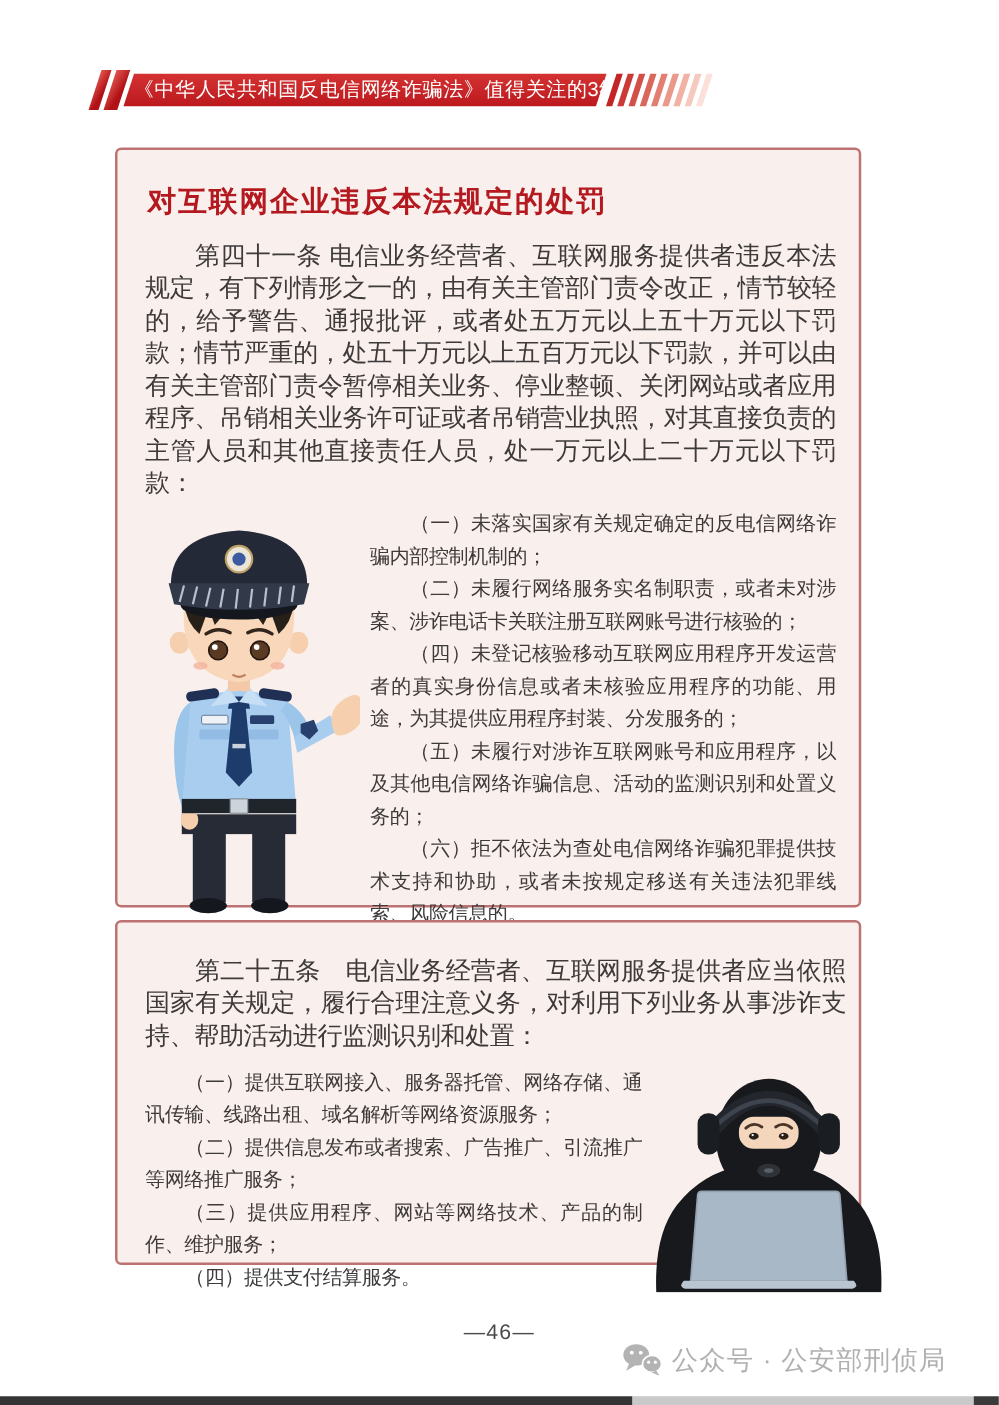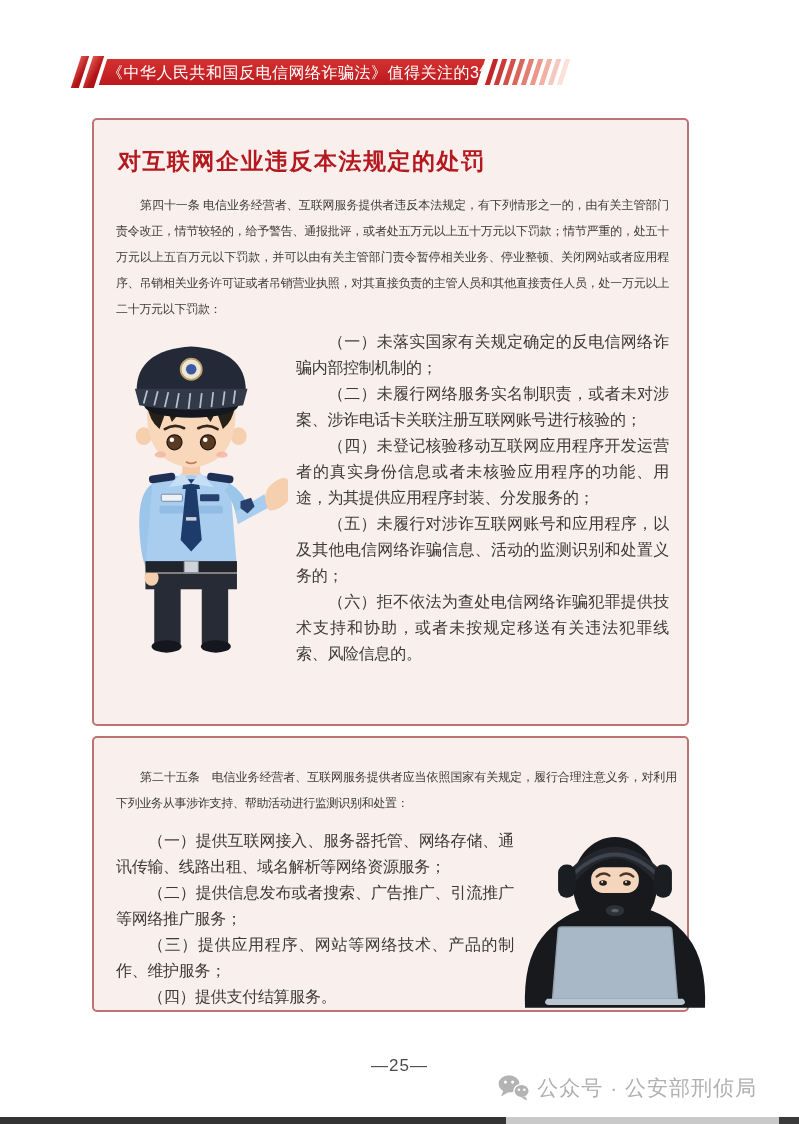--- a/index.html
+++ b/index.html
@@ -26,21 +26,21 @@
 
   
   .card{position:absolute;left:92px;width:597px;box-sizing:border-box;
     background:var(--card-bg,#f9efec);
     border:2px solid var(--card-border,#bd7373);border-radius:5px;}
   #card1{top:118px;height:608px;padding:26px 18px 0 22px;}
   #card2{top:736px;height:276px;padding:26px 10px 8px 22px;}
 
   .card-title{margin:0 0 0 2px;color:var(--title-red,#b4191f);
     font-size:23px;font-weight:bold;letter-spacing:1.5px;}
-  .para{margin:15px 0 0 0;font-size:12px;line-height:26px;
+  .para{margin:15px 0 0 0;font-size:20px;line-height:26px;
     color:var(--body-text,#3e3a3a);text-align:justify;text-indent:2em;
     letter-spacing:-0.3px;}
   .list p{margin:0;font-size:16px;line-height:26px;color:var(--body-text,#3e3a3a);
     text-align:justify;text-indent:2em;letter-spacing:-0.3px;}
 
   .row1{display:flex;margin-top:7px;align-items:center;}
   .police-box{flex:0 0 176px;margin-left:-4px;}
   .list1{flex:1;margin-left:8px;}
 
   .row2{display:flex;margin-top:12px;align-items:center;}
@@ -204,21 +204,21 @@
           <rect x="48" y="44" width="19" height="36" rx="9" fill="#1a1e23"></rect>
           <rect x="153" y="44" width="19" height="36" rx="9" fill="#1a1e23"></rect>
 
           <path d="M52,112 L168,112 Q172,112 172,116 L178,190 L42,190 L48,116 Q48,112 52,112 Z" fill="#a9b8c6" stroke="#93a2b1" stroke-width="1.5" stroke-linejoin="round"></path>
           <path d="M36,190 L184,190 Q189,195 183,197 L37,197 Q31,195 36,190 Z" fill="#b9c6d2"></path>
         </svg>
       </div>
     </div>
   </div>
 
-  <div class="pagenum">—25—</div>
+  <div class="pagenum">—46—</div>
 
   <div class="watermark">
     <svg viewBox="0 0 36 30" width="33" height="27" fill="#b3b3b3">
       <ellipse cx="13" cy="11" rx="11.5" ry="9.5"></ellipse>
       <path d="M7,18 L4,25 L12,20.5 Z"></path>
       <circle cx="9" cy="9" r="1.7" fill="#ffffff"></circle>
       <circle cx="17" cy="9" r="1.7" fill="#ffffff"></circle>
       <ellipse cx="27" cy="19" rx="8.5" ry="7.5" stroke="#ffffff" stroke-width="1.6"></ellipse>
       <path d="M31,25 L33.5,29.5 L26.5,26.5 Z"></path>
       <circle cx="24" cy="17.5" r="1.4" fill="#ffffff"></circle>

